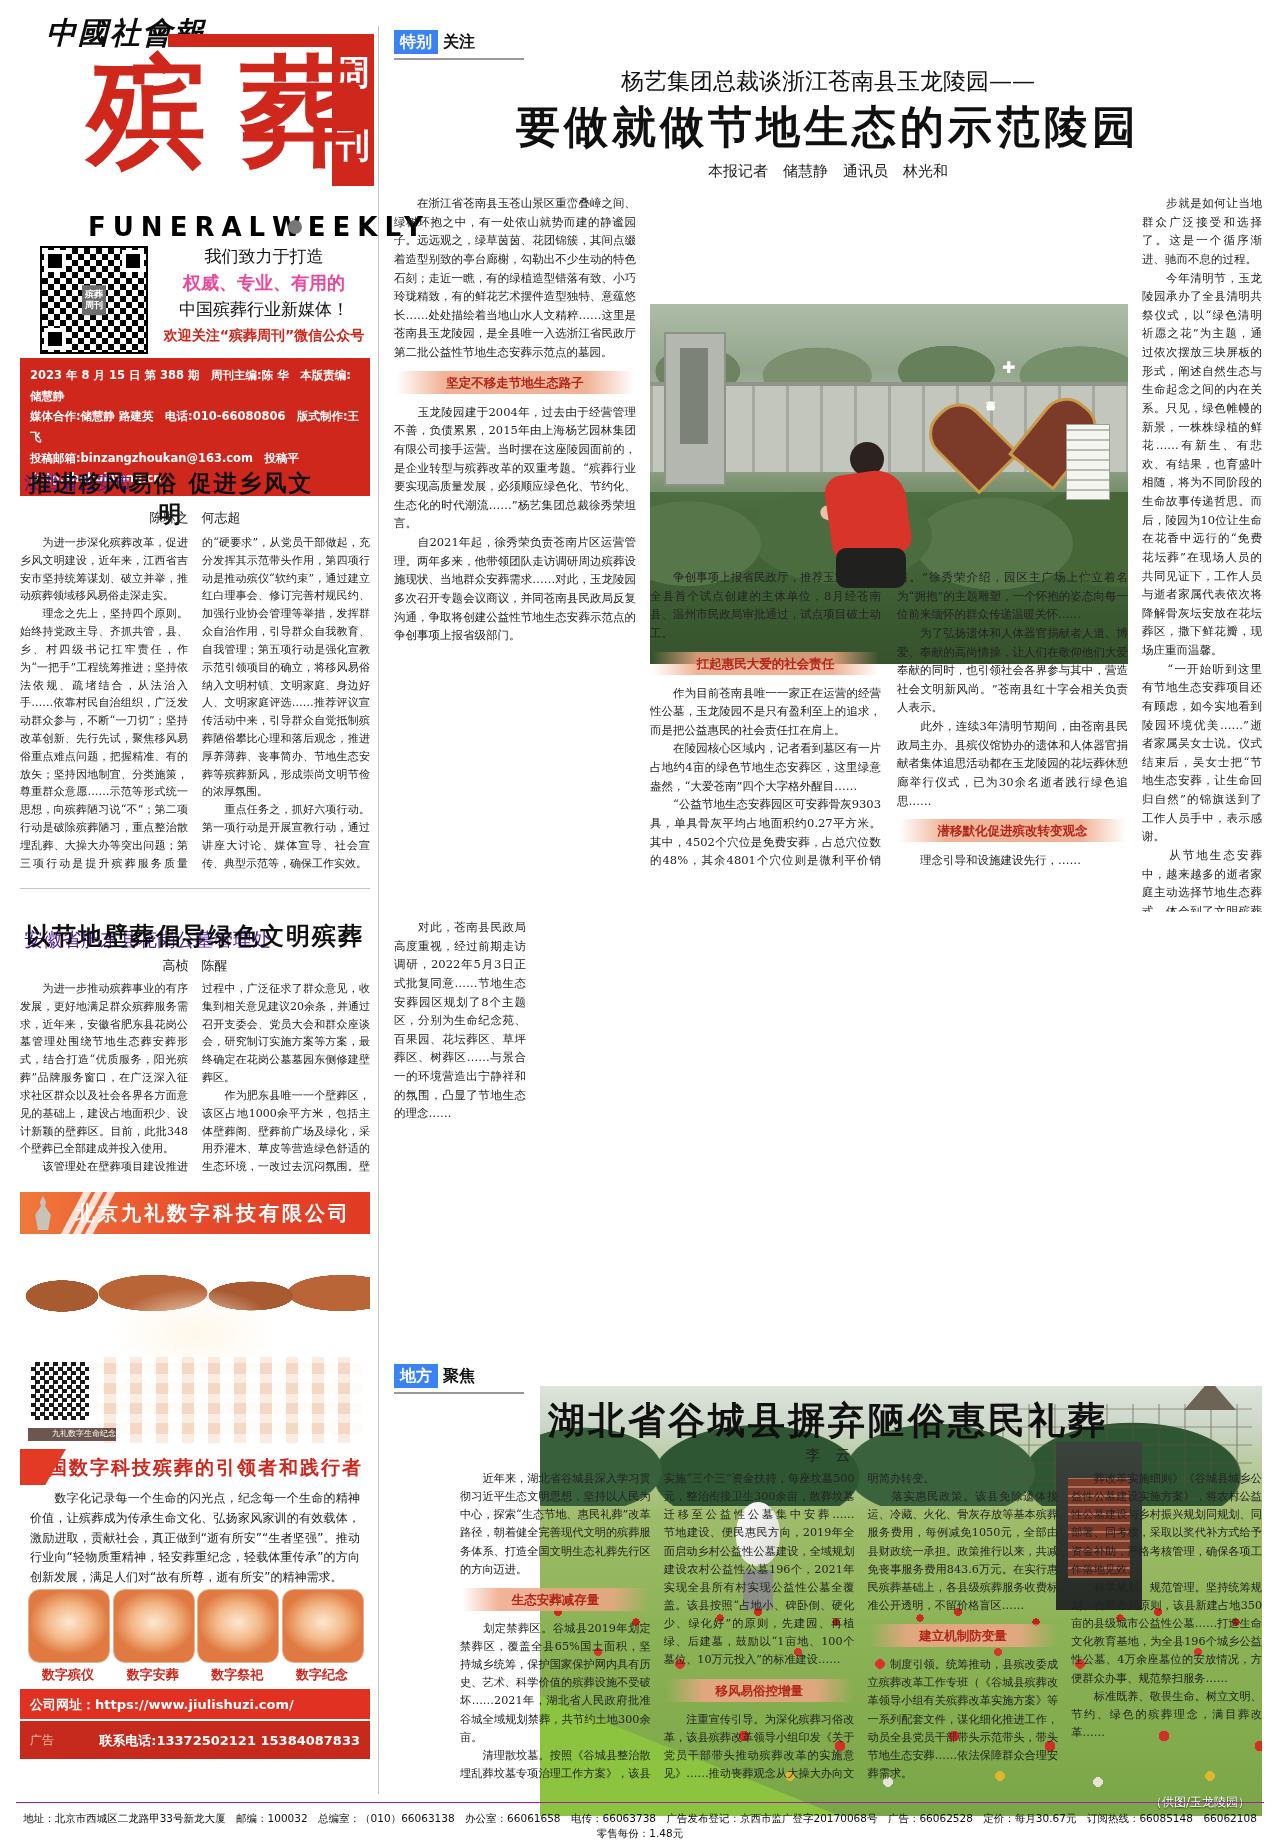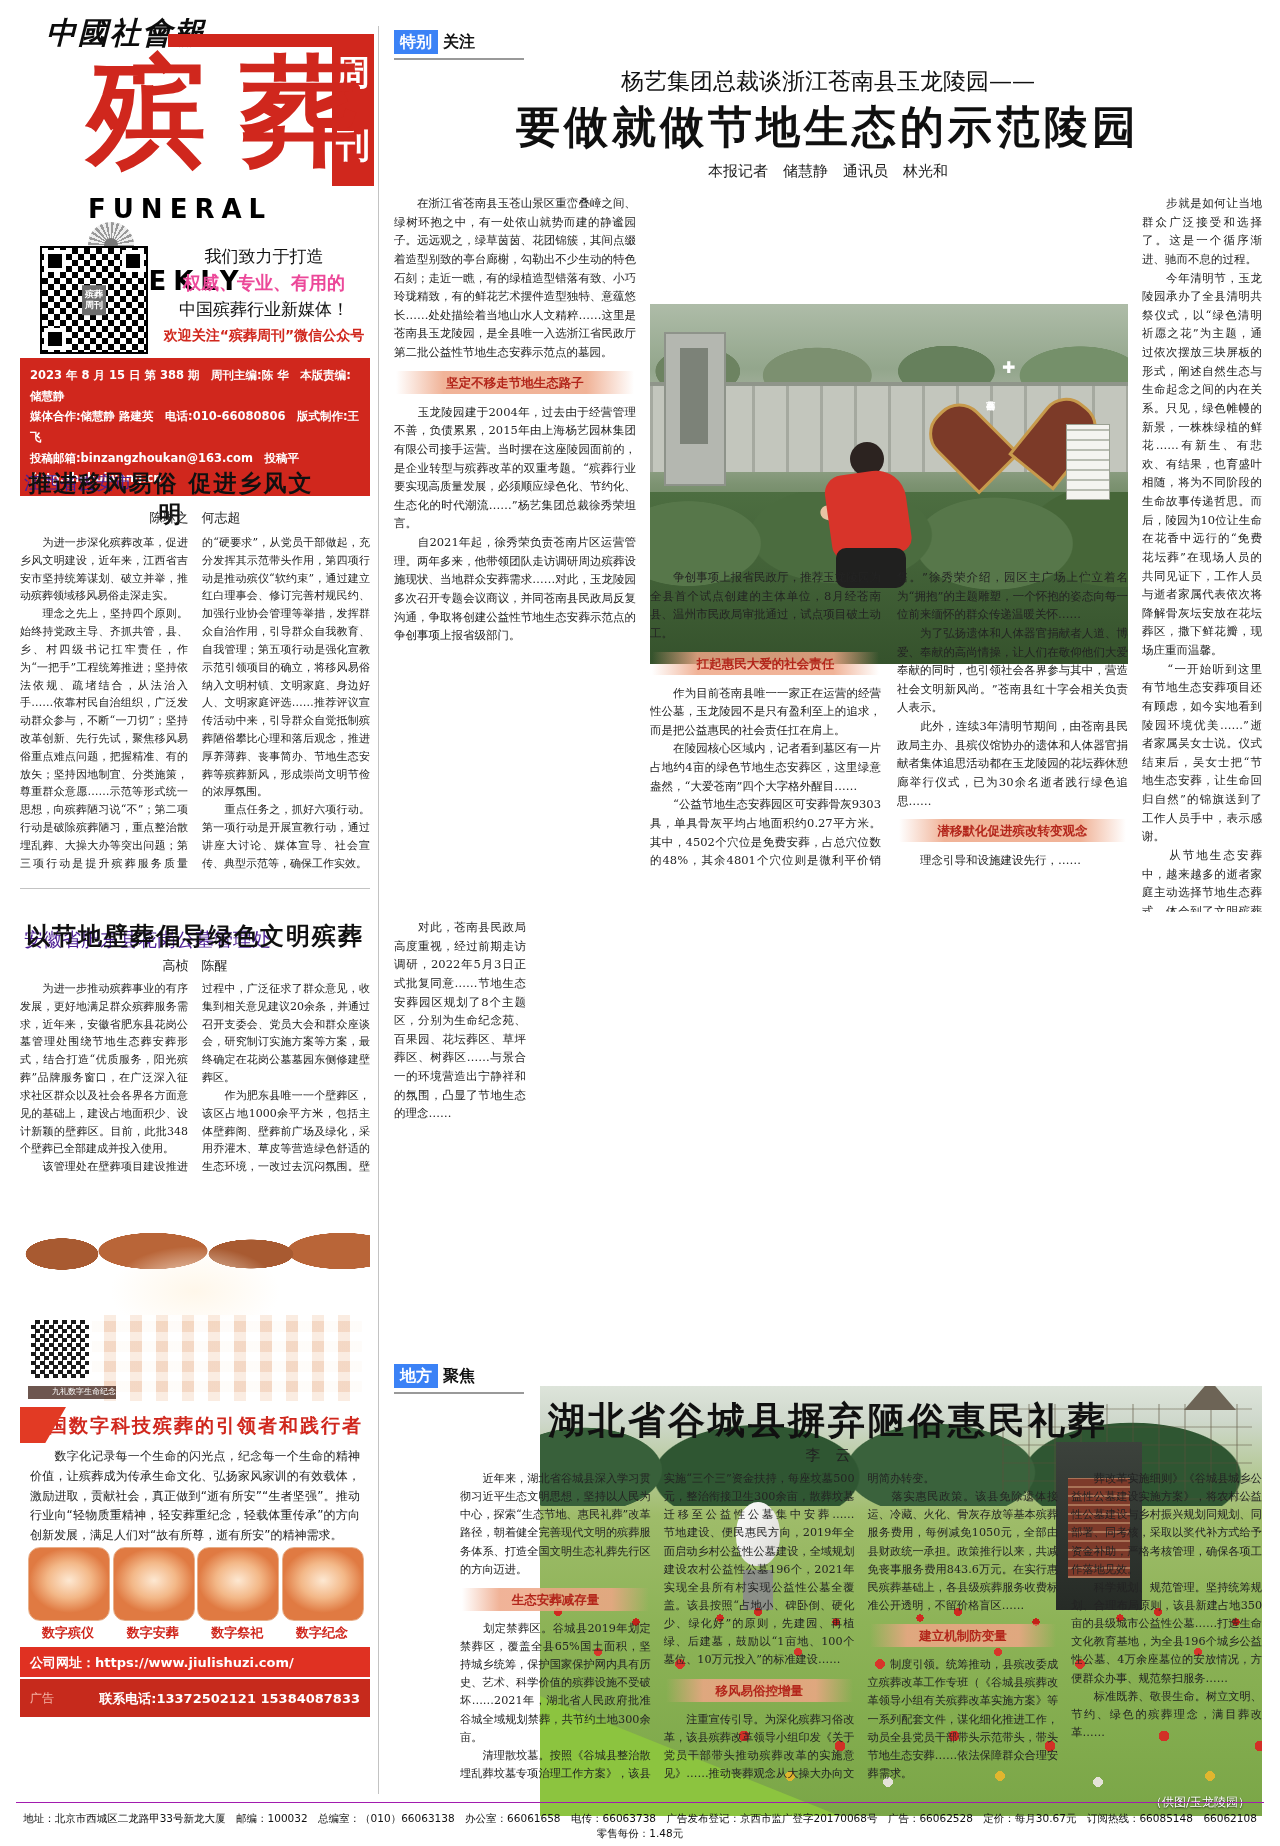--- a/index.html
+++ b/index.html
@@ -144,21 +144,21 @@
 
 <div class="page">
 
   <div class="abs brand" style="left:24px;top:16px;">中國社會報</div>
   <div class="abs" style="left:168px;top:34px;width:164px;height:13px;background:#d0271d;"></div>
   <div class="abs zkbox" style="left:332px;top:34px;width:42px;height:152px;">
     <div style="font-size:34px;line-height:76px;">周</div>
     <div style="font-size:34px;line-height:70px;">刊</div>
   </div>
   <div class="abs bigtitle" style="left:88px;top:52px;">殡葬</div>
-  <div class="abs" style="left:88px;top:196px;width:282px;display:flex;align-items:flex-start;justify-content:space-between;flex-direction:column;">
+  <div class="abs" style="left:88px;top:204px;width:282px;display:flex;align-items:center;justify-content:space-between;">
     <span class="eng">FUNERAL</span>
     <span class="flower"></span>
     <span class="eng">WEEKLY</span>
   </div>
   <div class="abs qr" style="left:40px;top:246px;width:104px;height:104px;">
     <i class="finder" style="left:2px;top:2px;"></i>
     <i class="finder" style="right:2px;top:2px;"></i>
     <i class="finder" style="left:2px;bottom:2px;"></i>
     <span class="logo ml">殡葬
 周刊</span>
@@ -186,20 +186,27 @@
 
   <div class="abs kicker" style="left:24px;top:898px;font-size:19px;">安徽省肥东县花岗公墓管理处</div>
   <div class="abs hl" style="left:20px;top:920px;width:350px;font-size:24px;">以节地壁葬倡导绿色文明殡葬</div>
   <div class="abs byline" style="left:20px;top:958px;width:350px;">高桢　陈醒</div>
   <div class="abs bodytxt cols2 ml" style="left:20px;top:980px;width:350px;height:205px;">　　为进一步推动殡葬事业的有序发展，更好地满足群众殡葬服务需求，近年来，安徽省肥东县花岗公墓管理处围绕节地生态葬安葬形式，结合打造“优质服务，阳光殡葬”品牌服务窗口，在广泛深入征求社区群众以及社会各界各方面意见的基础上，建设占地面积少、设计新颖的壁葬区。目前，此批348个壁葬已全部建成并投入使用。
 　　该管理处在壁葬项目建设推进过程中，广泛征求了群众意见，收集到相关意见建议20余条，并通过召开支委会、党员大会和群众座谈会，研究制订实施方案等方案，最终确定在花岗公墓墓园东侧修建壁葬区。
 　　作为肥东县唯一一个壁葬区，该区占地1000余平方米，包括主体壁葬阁、壁葬前广场及绿化，采用乔灌木、草皮等营造绿色舒适的生态环境，一改过去沉闷氛围。壁葬外立面采用天然花岗岩石材，装饰着新中式风格的石雕、花钵、回形纹等，刻有逝者姓名的牌镶嵌其上，做到实用与美观相结合。
 　　此外，为充分利用土地资源，该管理处在壁葬顶部设置花坛葬，倡导绿色节地安葬方式。</div>
 
   <div class="abs" style="left:20px;top:1192px;width:350px;height:600px;">
+    <div class="adheader adstripes" style="height:42px;">
+      <div class="statue"></div>
+      <i style="left:52px;"></i>
+        <i style="left:64px;"></i>
+        <i style="left:76px;"></i>
+      <div class="t">北京九礼数字科技有限公司</div>
+    </div>
     <div class="adhero" style="height:215px;">
       <div class="mount"></div>
       <div class="glow"></div>
       <div class="chairs"></div>
       <div class="adqr"></div>
       <div class="adqrlabel">九礼数字生命纪念</div>
     </div>
     <div class="adslogan" style="height:36px;">
       <div class="rib"></div>
       <div class="t">中国数字科技殡葬的引领者和践行者</div>

